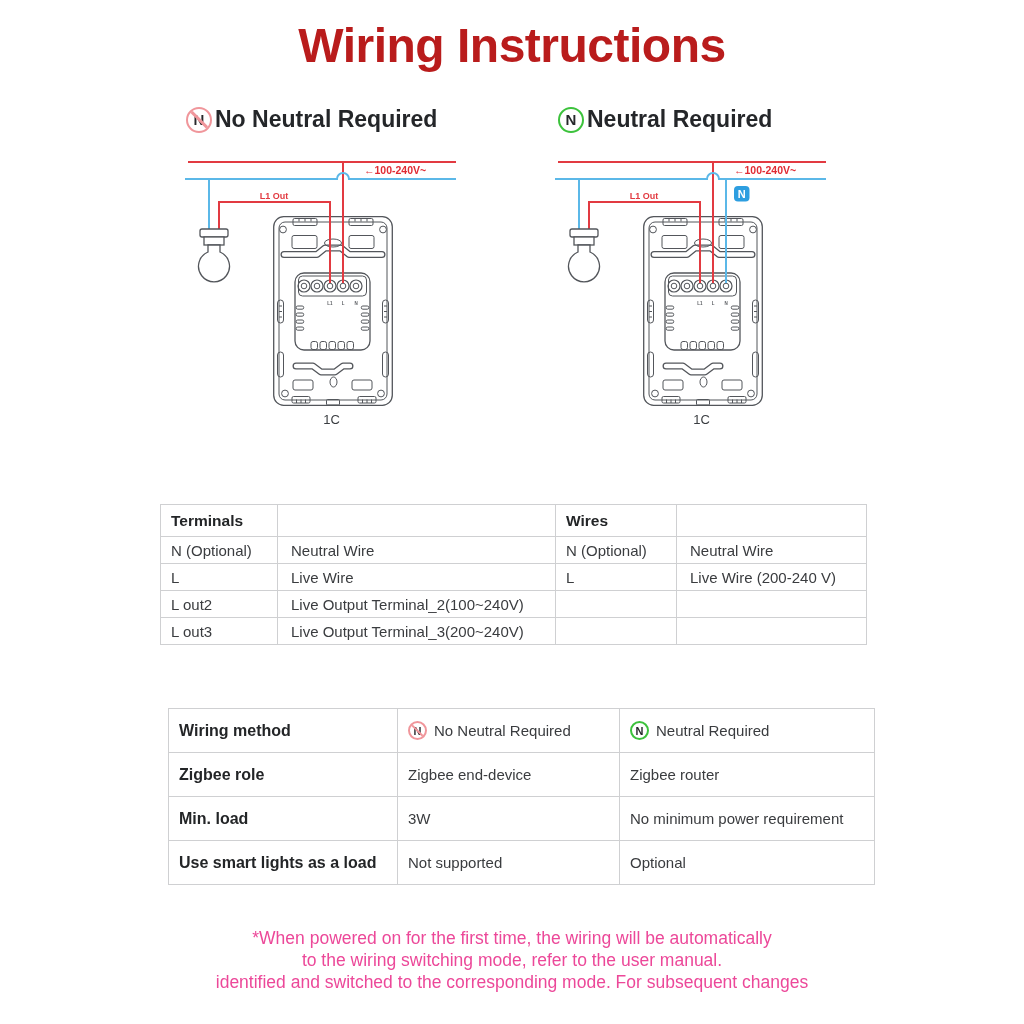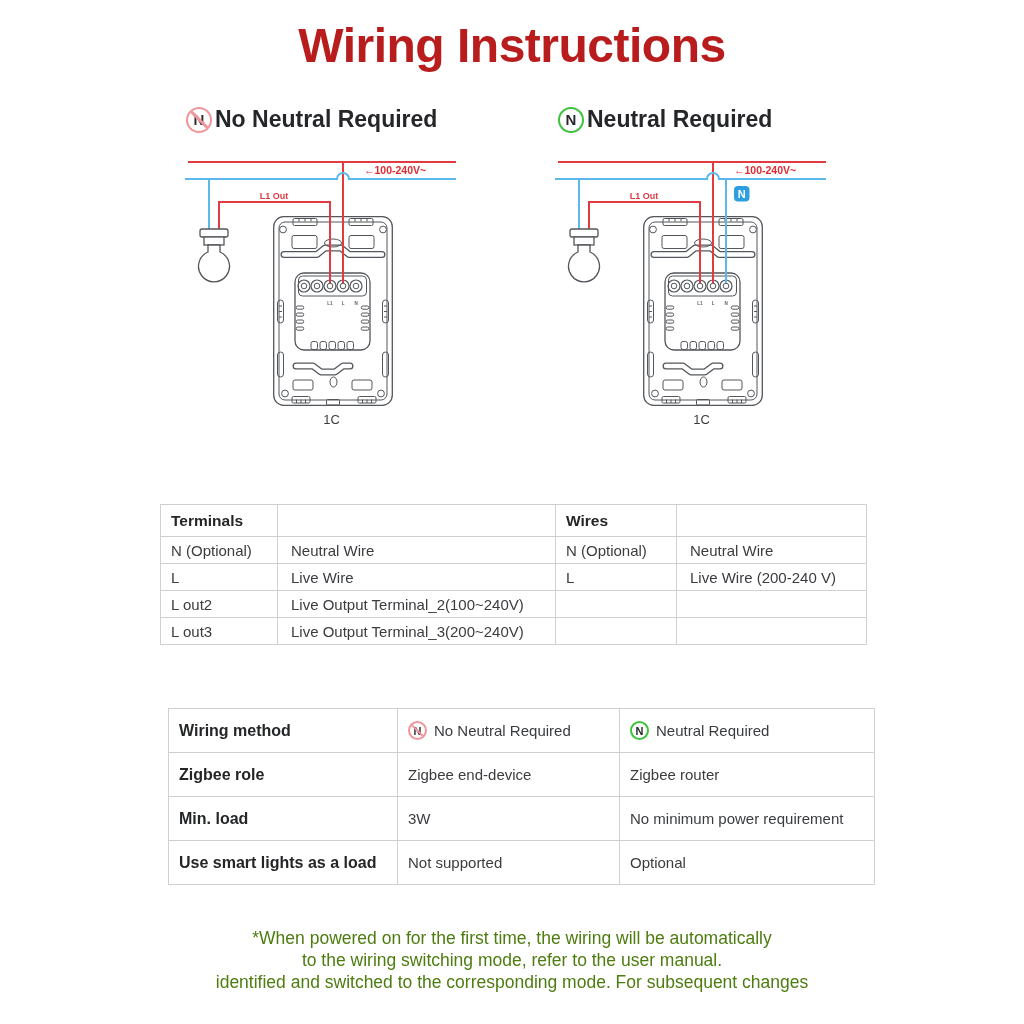--- a/index.html
+++ b/index.html
@@ -36,21 +36,21 @@
   #terminals-table td.desc{padding-left:13px;}
   #terminals-table tr{height:27px;}
   #terminals-table tr.hdr{height:32px;}
   td.hdr-cell{font-weight:700;font-size:15.5px;color:#232527;}
   #comparison-table{left:168px;top:708px;width:706px;}
   #comparison-table tr{height:44px;}
   #comparison-table td.lbl{font-weight:700;font-size:16px;color:#232527;}
   .cell-flex{display:inline-flex;align-items:center;gap:7px;}
 
   .footnote{position:absolute;top:927px;left:0;width:100%;text-align:center;
-    font-size:17.5px;line-height:22px;color:#4d7c0f;}
+    font-size:17.5px;line-height:22px;color:#ec4899;}
 
   .defs-holder{position:absolute;width:0;height:0;overflow:hidden;}
 </style>
 </head>
 <body>
 
 <div id="page">
 
   <div class="page-title">Wiring Instructions</div>
 

